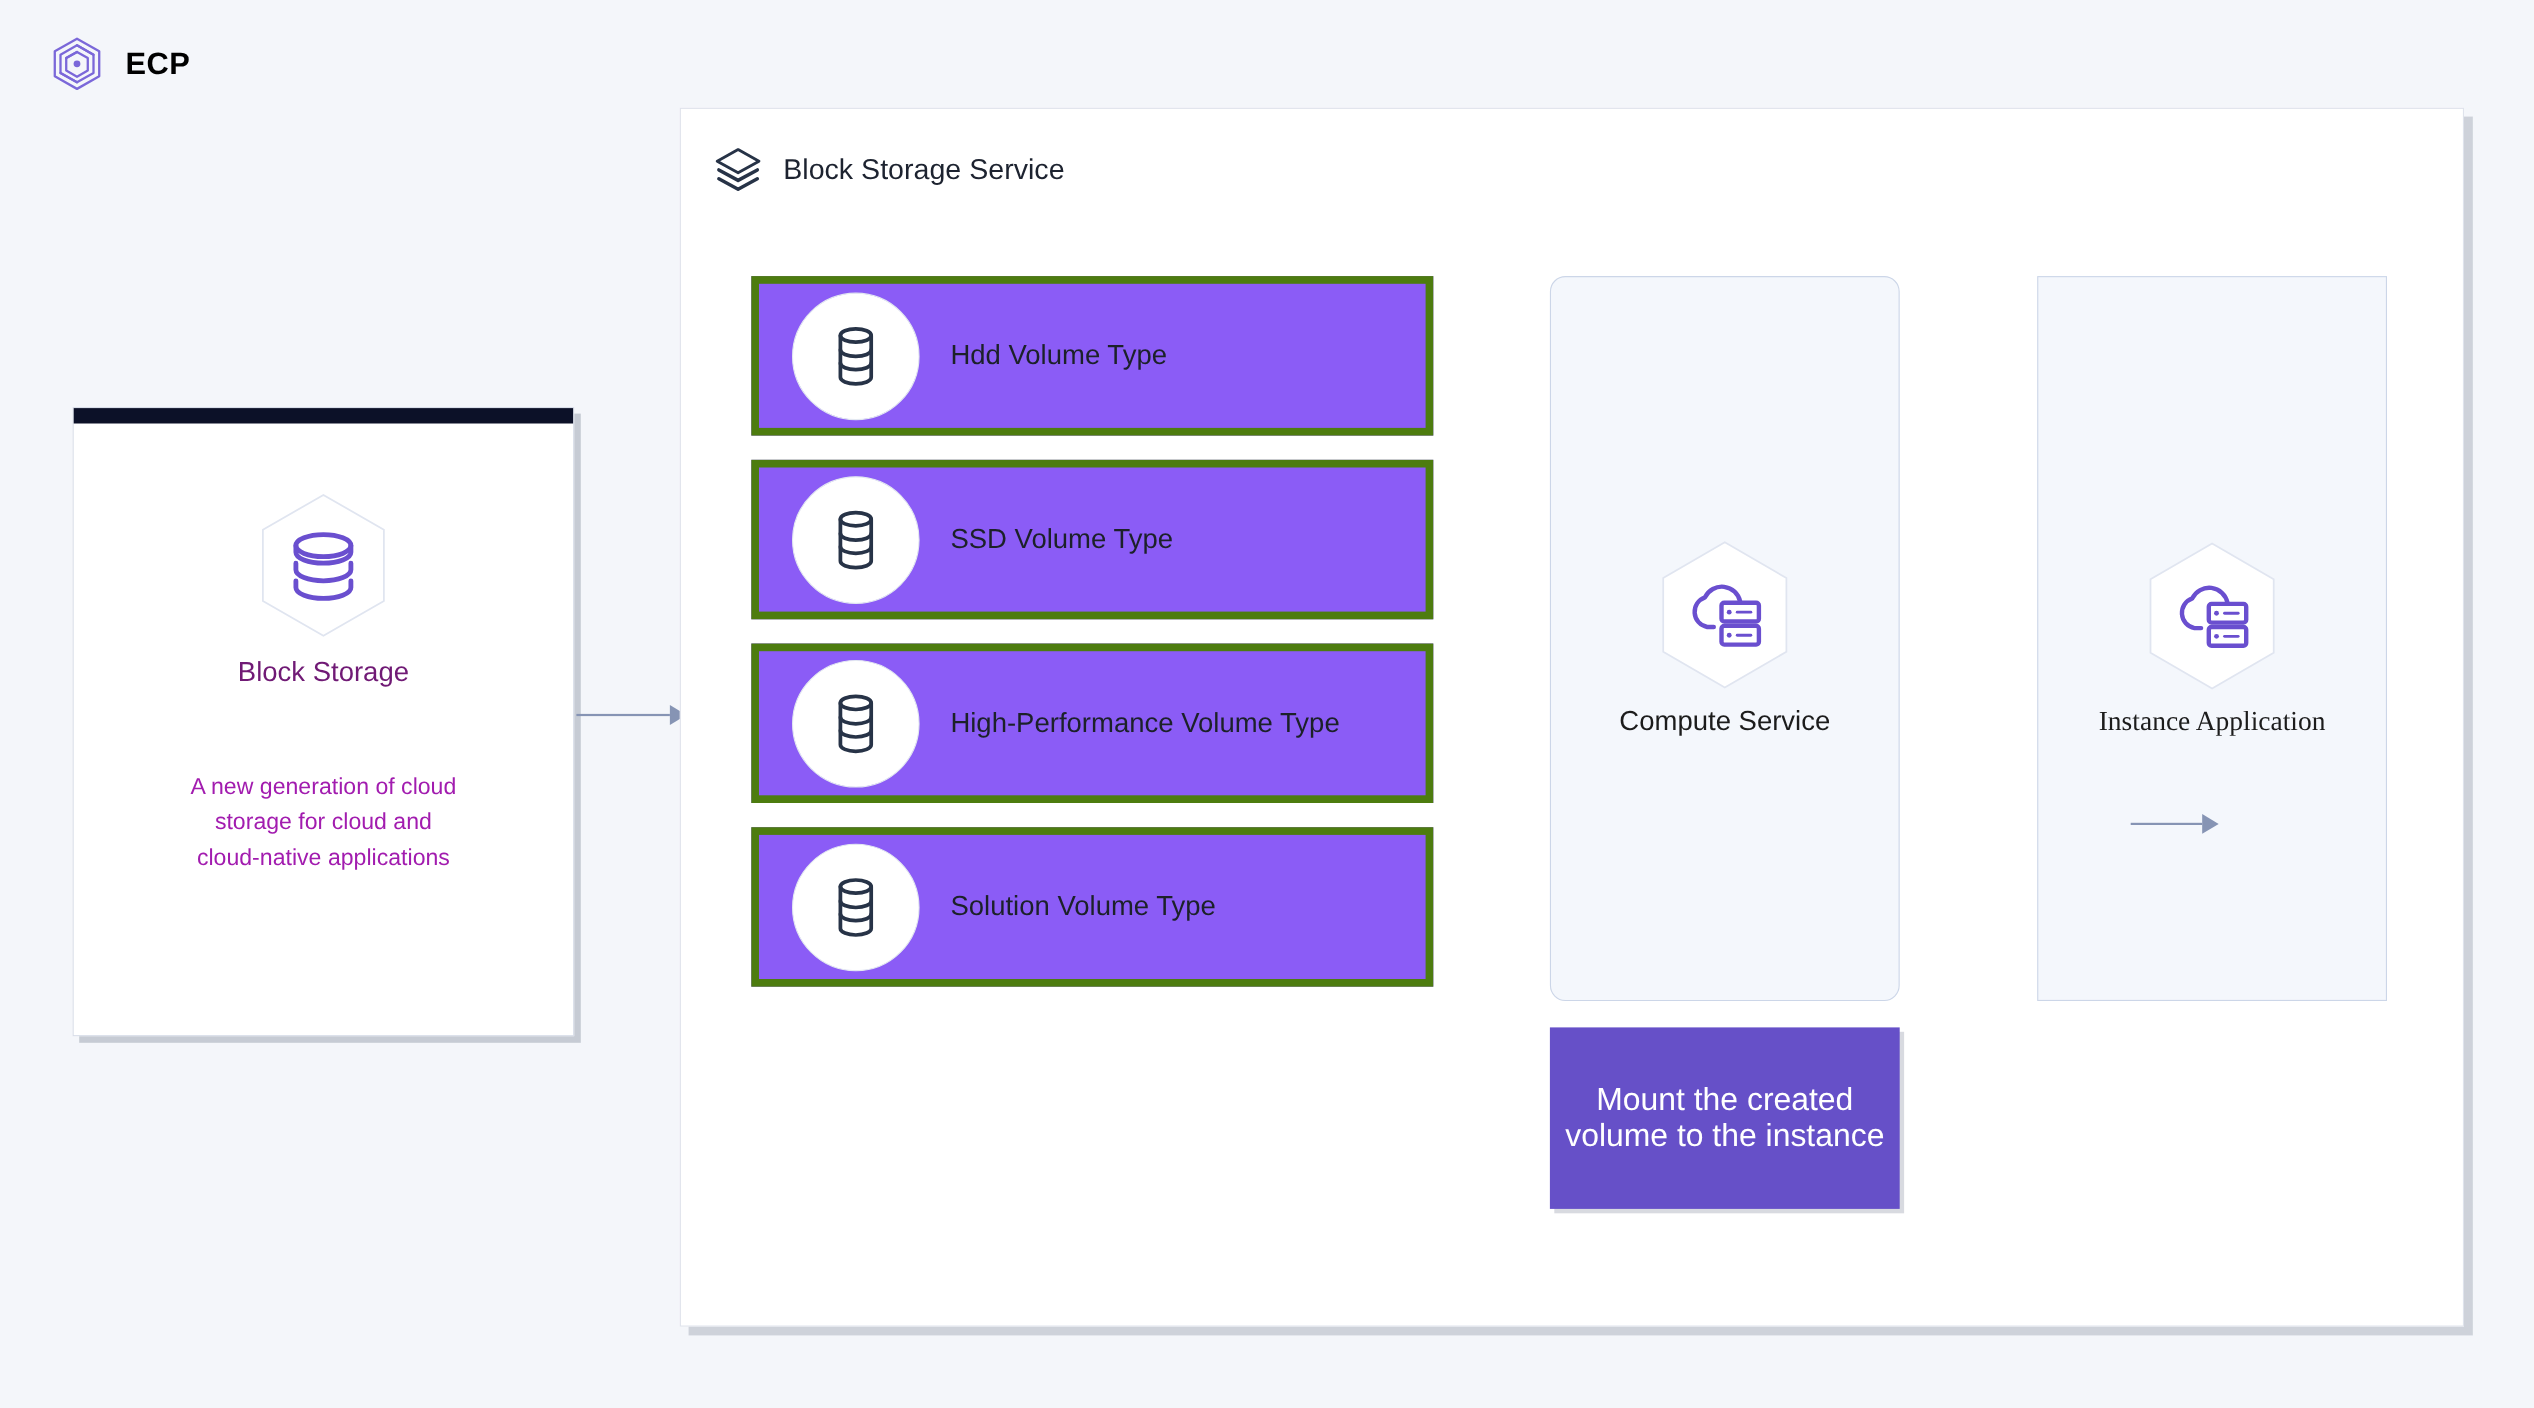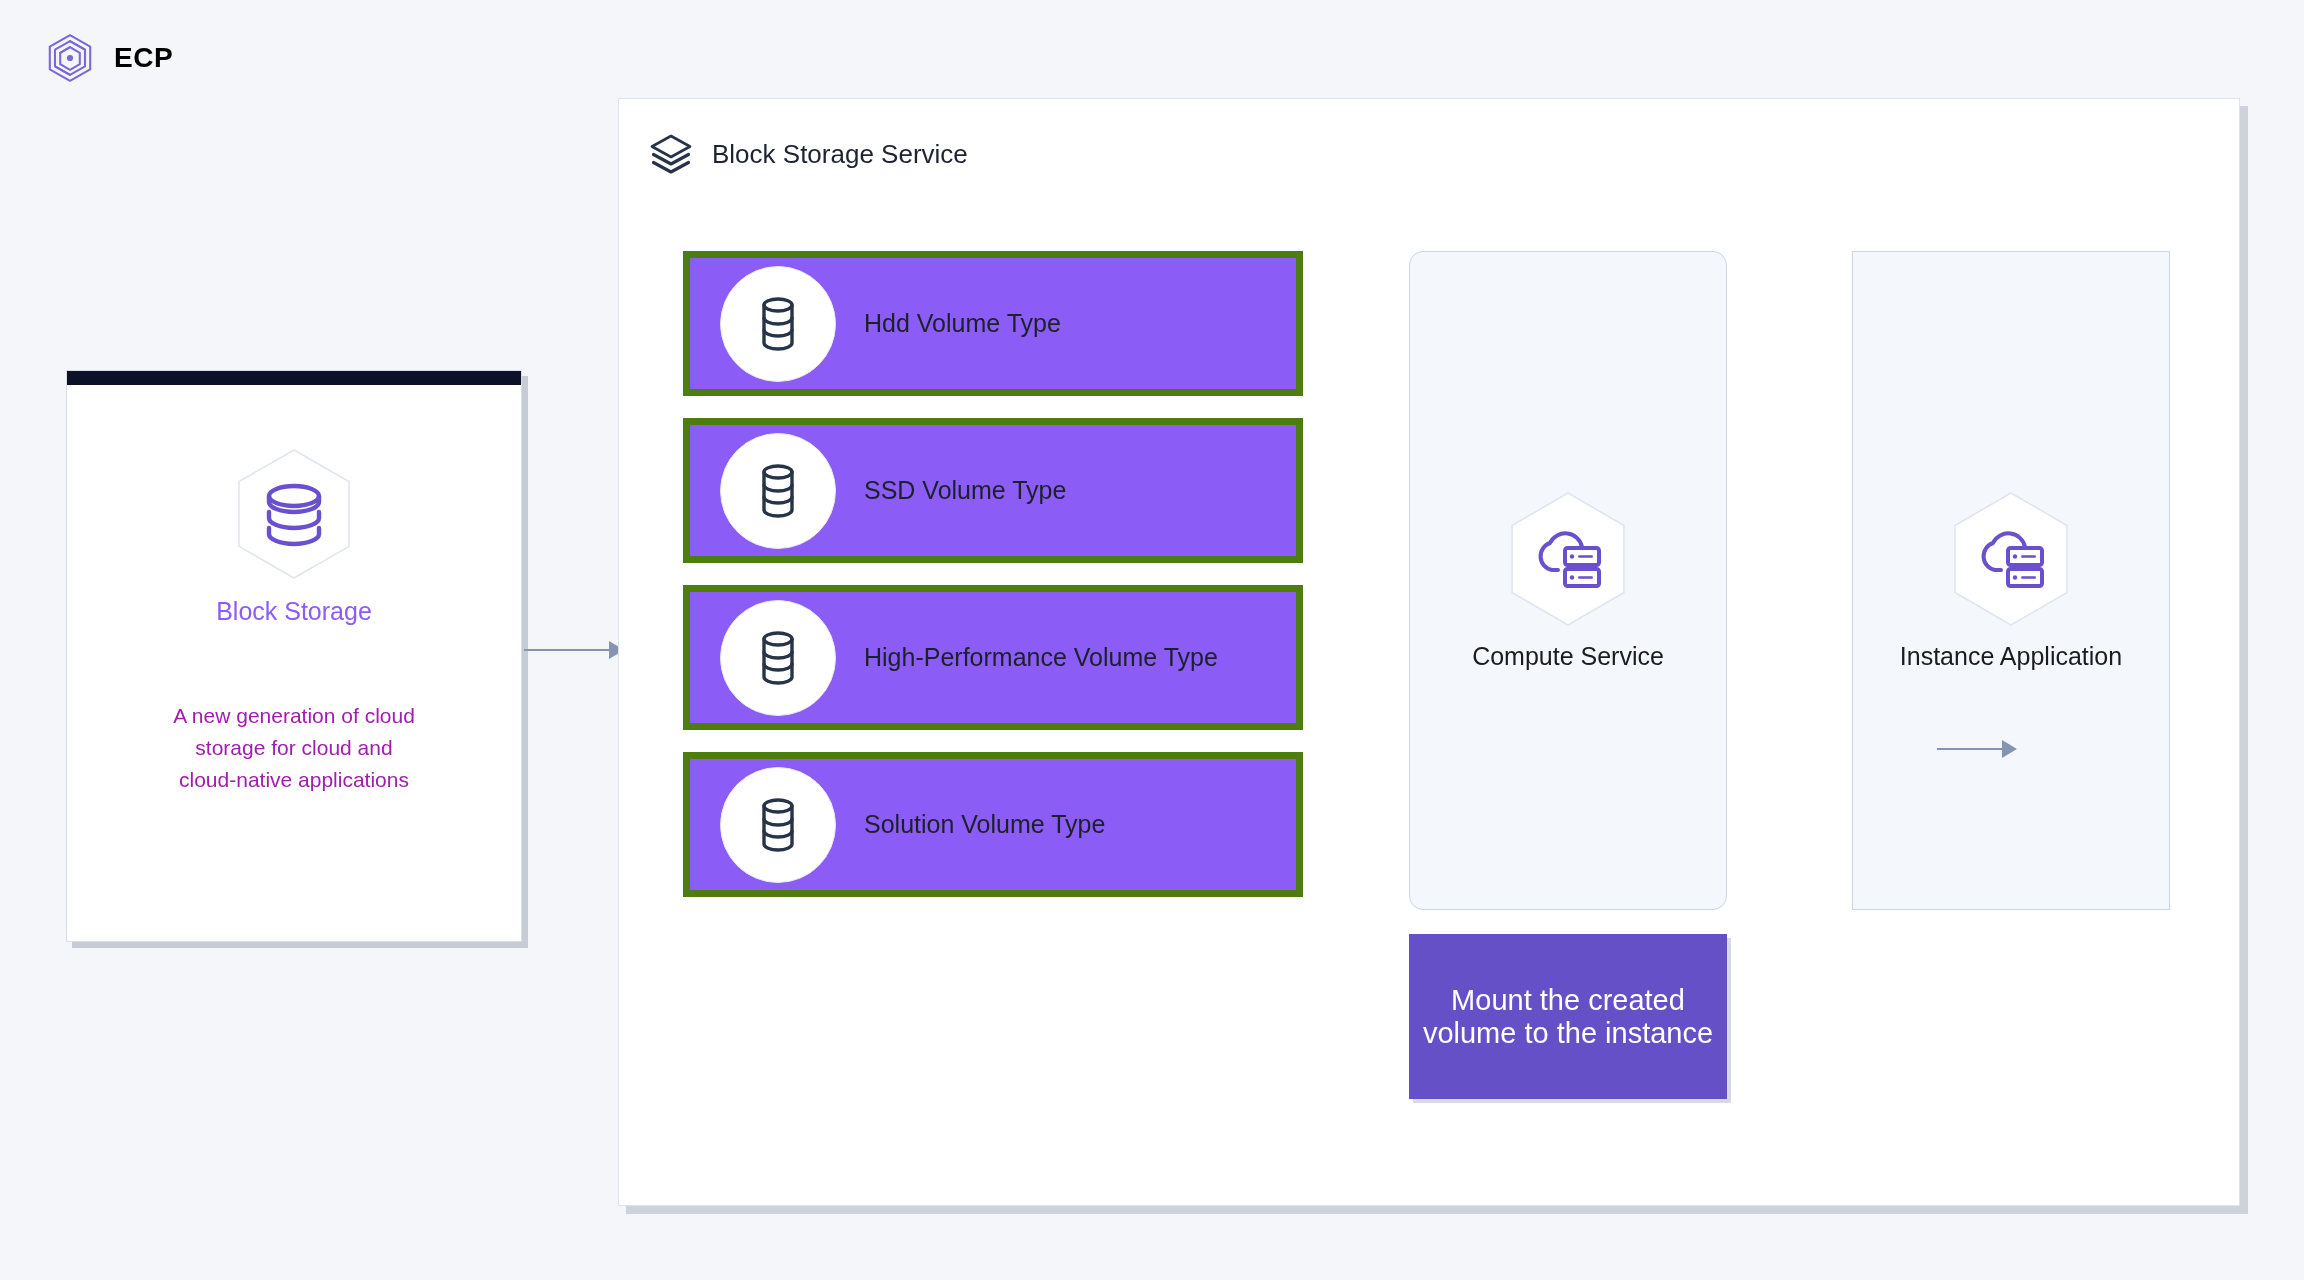--- a/index.html
+++ b/index.html
@@ -61,21 +61,21 @@
   .hex-badge {
     width: 124px;
     height: 134px;
     margin: 0 auto;
     position: relative;
   }
   .hex-badge svg { display: block; }
   #product-card .card-title {
     margin-top: 16px;
     font-size: 25px;
-    color: #8b5cf6;
+    color: #701a75;
   }
   #product-card .card-desc {
     margin: 74px auto 0;
     width: 320px;
     font-size: 21px;
     line-height: 32px;
     color: #a21caf;
   }
 
   
@@ -147,21 +147,21 @@
     height: 659px;
     background: #f4f7fc;
     border: 1px solid #ccd6e8;
     box-sizing: border-box;
     display: flex;
     flex-direction: column;
     align-items: center;
     justify-content: center;
   }
   #compute-column { left: 790px; border-radius: 14px; }
-  #instance-column { left: 1233px; }
+  #instance-column { left: 1233px; font-family: Liberation Serif, serif; }
   .stage-column .hex-badge-lg {
     width: 128px;
     height: 138px;
   }
   .stage-column .stage-label {
     margin-top: 14px;
     font-size: 25px;
     color: #1c1c1c;
     white-space: nowrap;
   }

